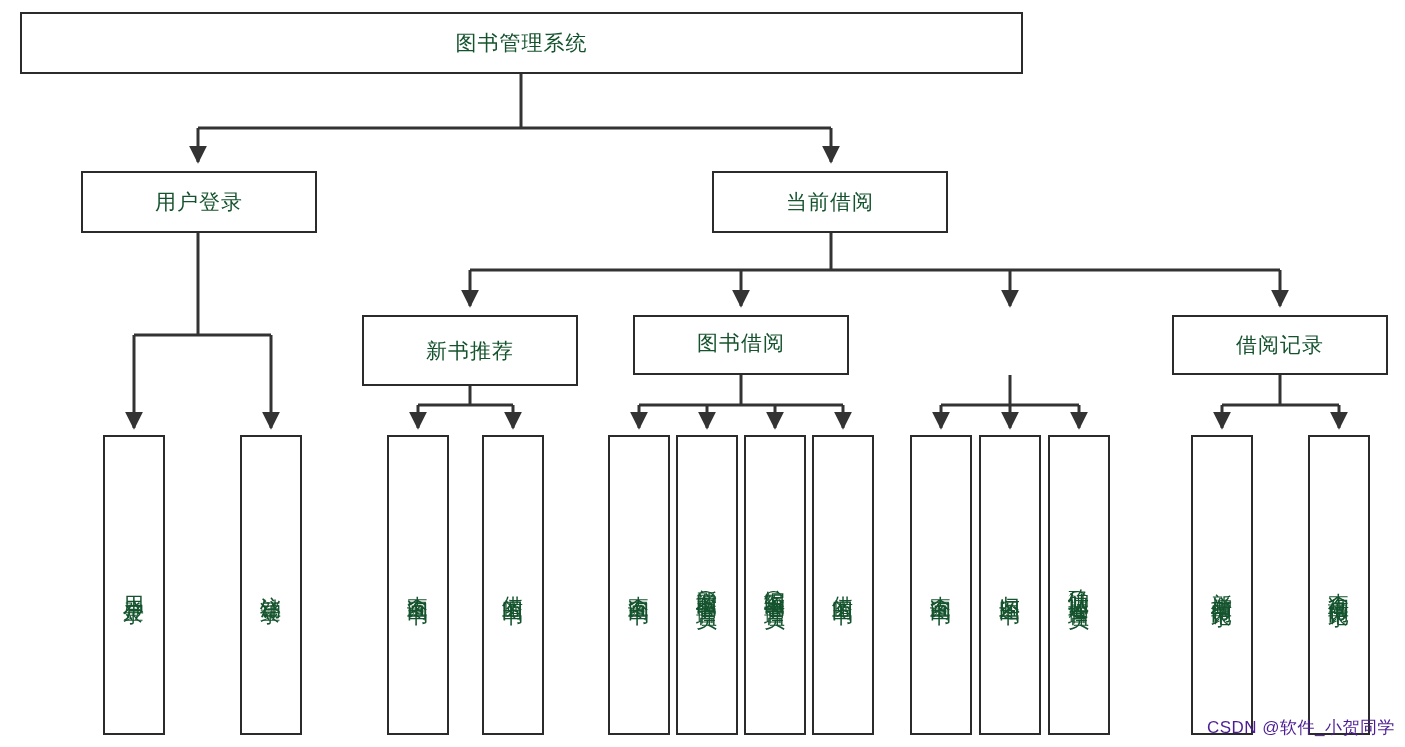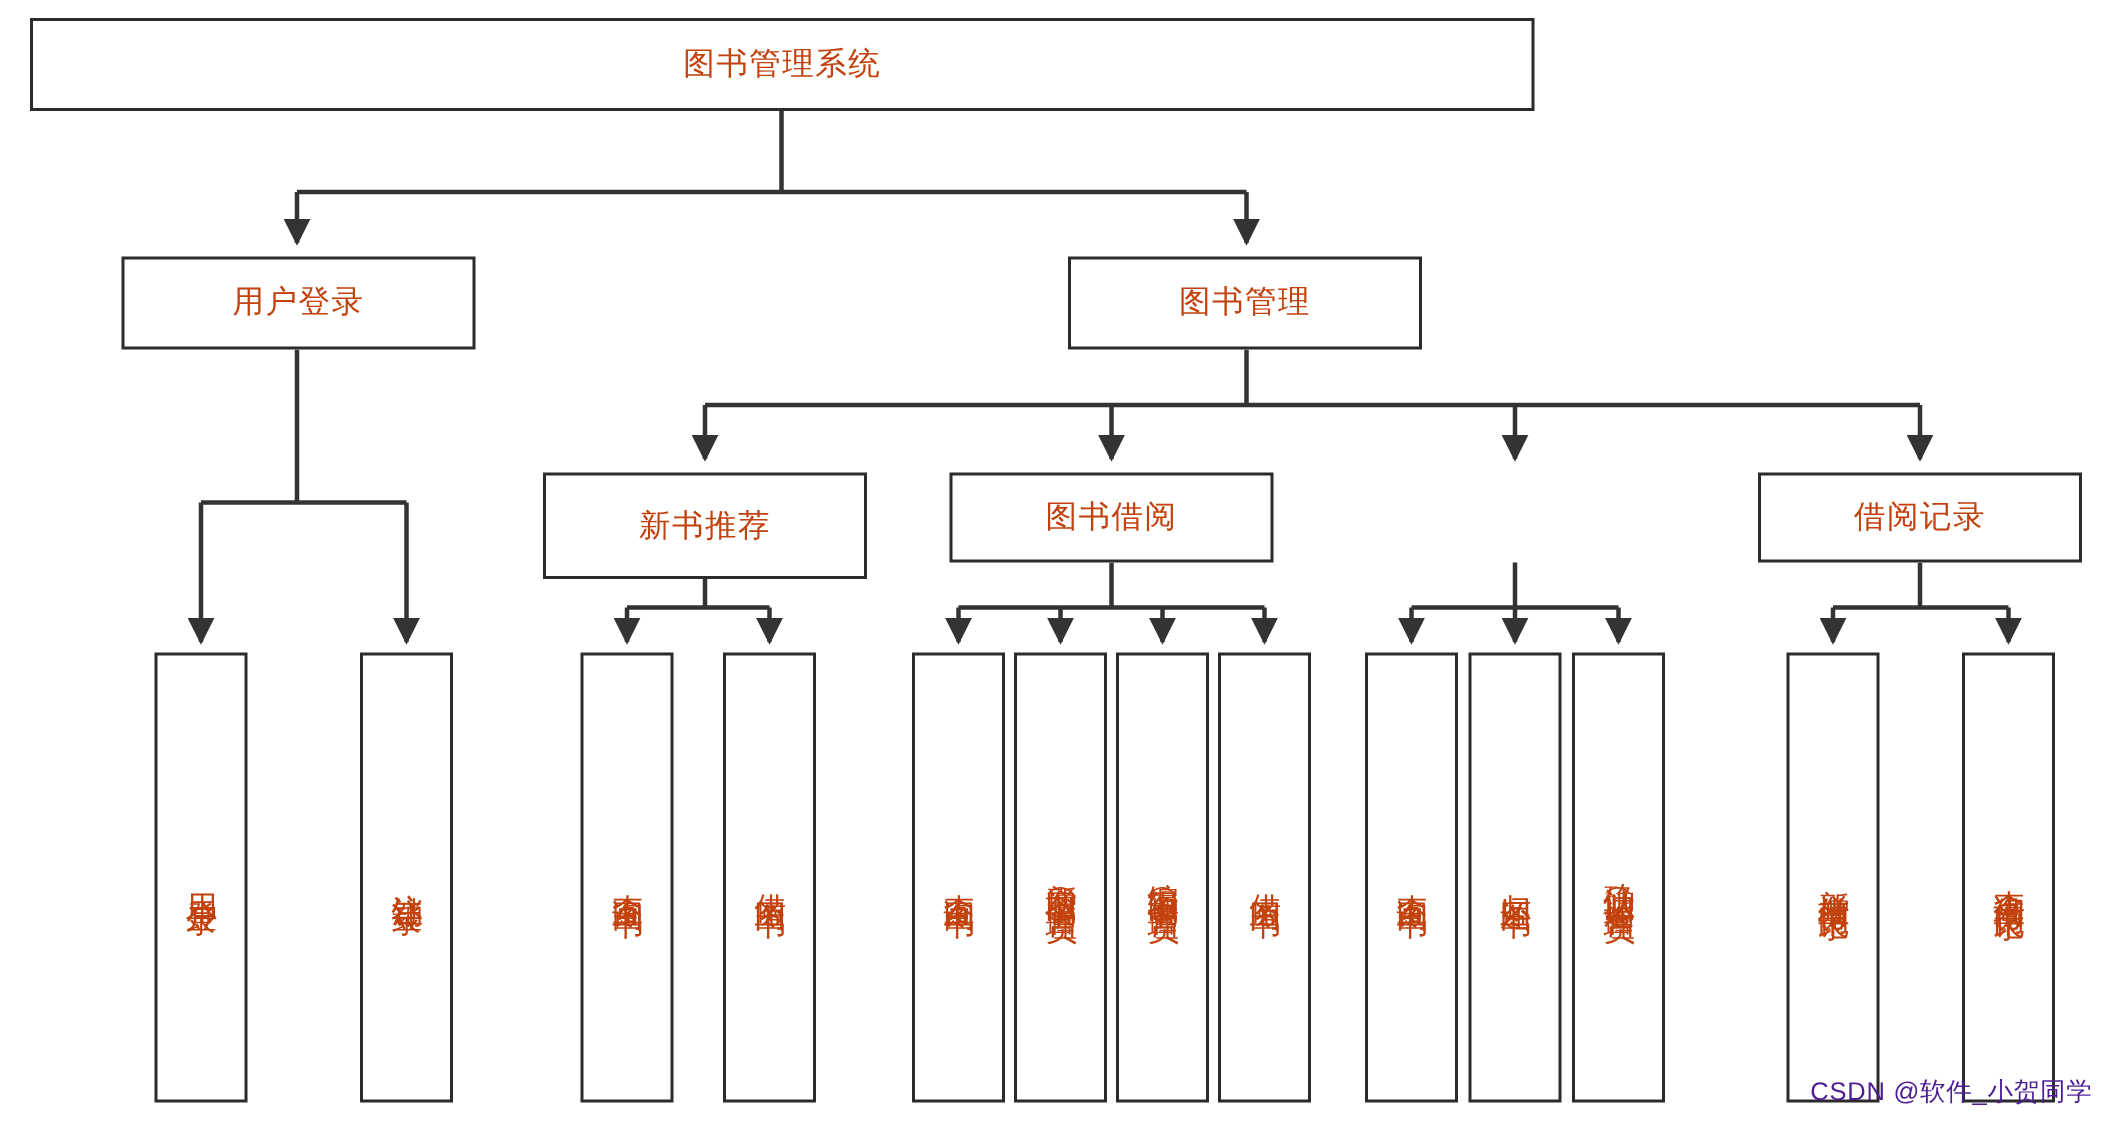--- a/index.html
+++ b/index.html
@@ -26,21 +26,21 @@
     height: 747px;
   }
   .node {
     position: absolute;
     box-sizing: border-box;
     background: #ffffff;
     border: 2px solid #2b2b2b;
     display: flex;
     align-items: center;
     justify-content: center;
-    color: #c2410c;
+    color: #14532d;
   }
   .node.h {
     font-size: 21px;
     letter-spacing: 1px;
     line-height: 1.2;
   }
   .node.leaf {
     font-size: 21px;
     writing-mode: vertical-rl;
     text-orientation: upright;
@@ -121,27 +121,27 @@
   </svg>
 
   <div class="node h" style="left:20px; top:12px; width:1003px; height:62px;">
     <span class="lbl">图书管理系统</span>
   </div>
 
   <div class="node h" style="left:81px; top:171px; width:236px; height:62px;">
     <span class="lbl">用户登录</span>
   </div>
   <div class="node h" style="left:712px; top:171px; width:236px; height:62px;">
-    <span class="lbl">图书管理</span>
+    <span class="lbl">当前借阅</span>
   </div>
 
   <div class="node h" style="left:362px; top:315px; width:216px; height:71px;text-align:center;">
     <span class="lbl">新书推荐</span>
   </div>
-  <div class="node h" style="left:633px; top:315px; width:216px; height:60px;">
+  <div class="node h" style="left:633px; top:315px; width:216px; height:60px;font-family:Liberation Mono, monospace;">
     <span class="lbl">图书借阅</span>
   </div>
   <div class="node h" style="left:1172px; top:315px; width:216px; height:60px;">
     <span class="lbl">借阅记录</span>
   </div>
 
   <div class="node leaf" style="left:103px; top:435px; width:62px; height:300px;">
     <span class="lbl">用户登录</span>
   </div>
   <div class="node leaf" style="left:240px; top:435px; width:62px; height:300px;">

